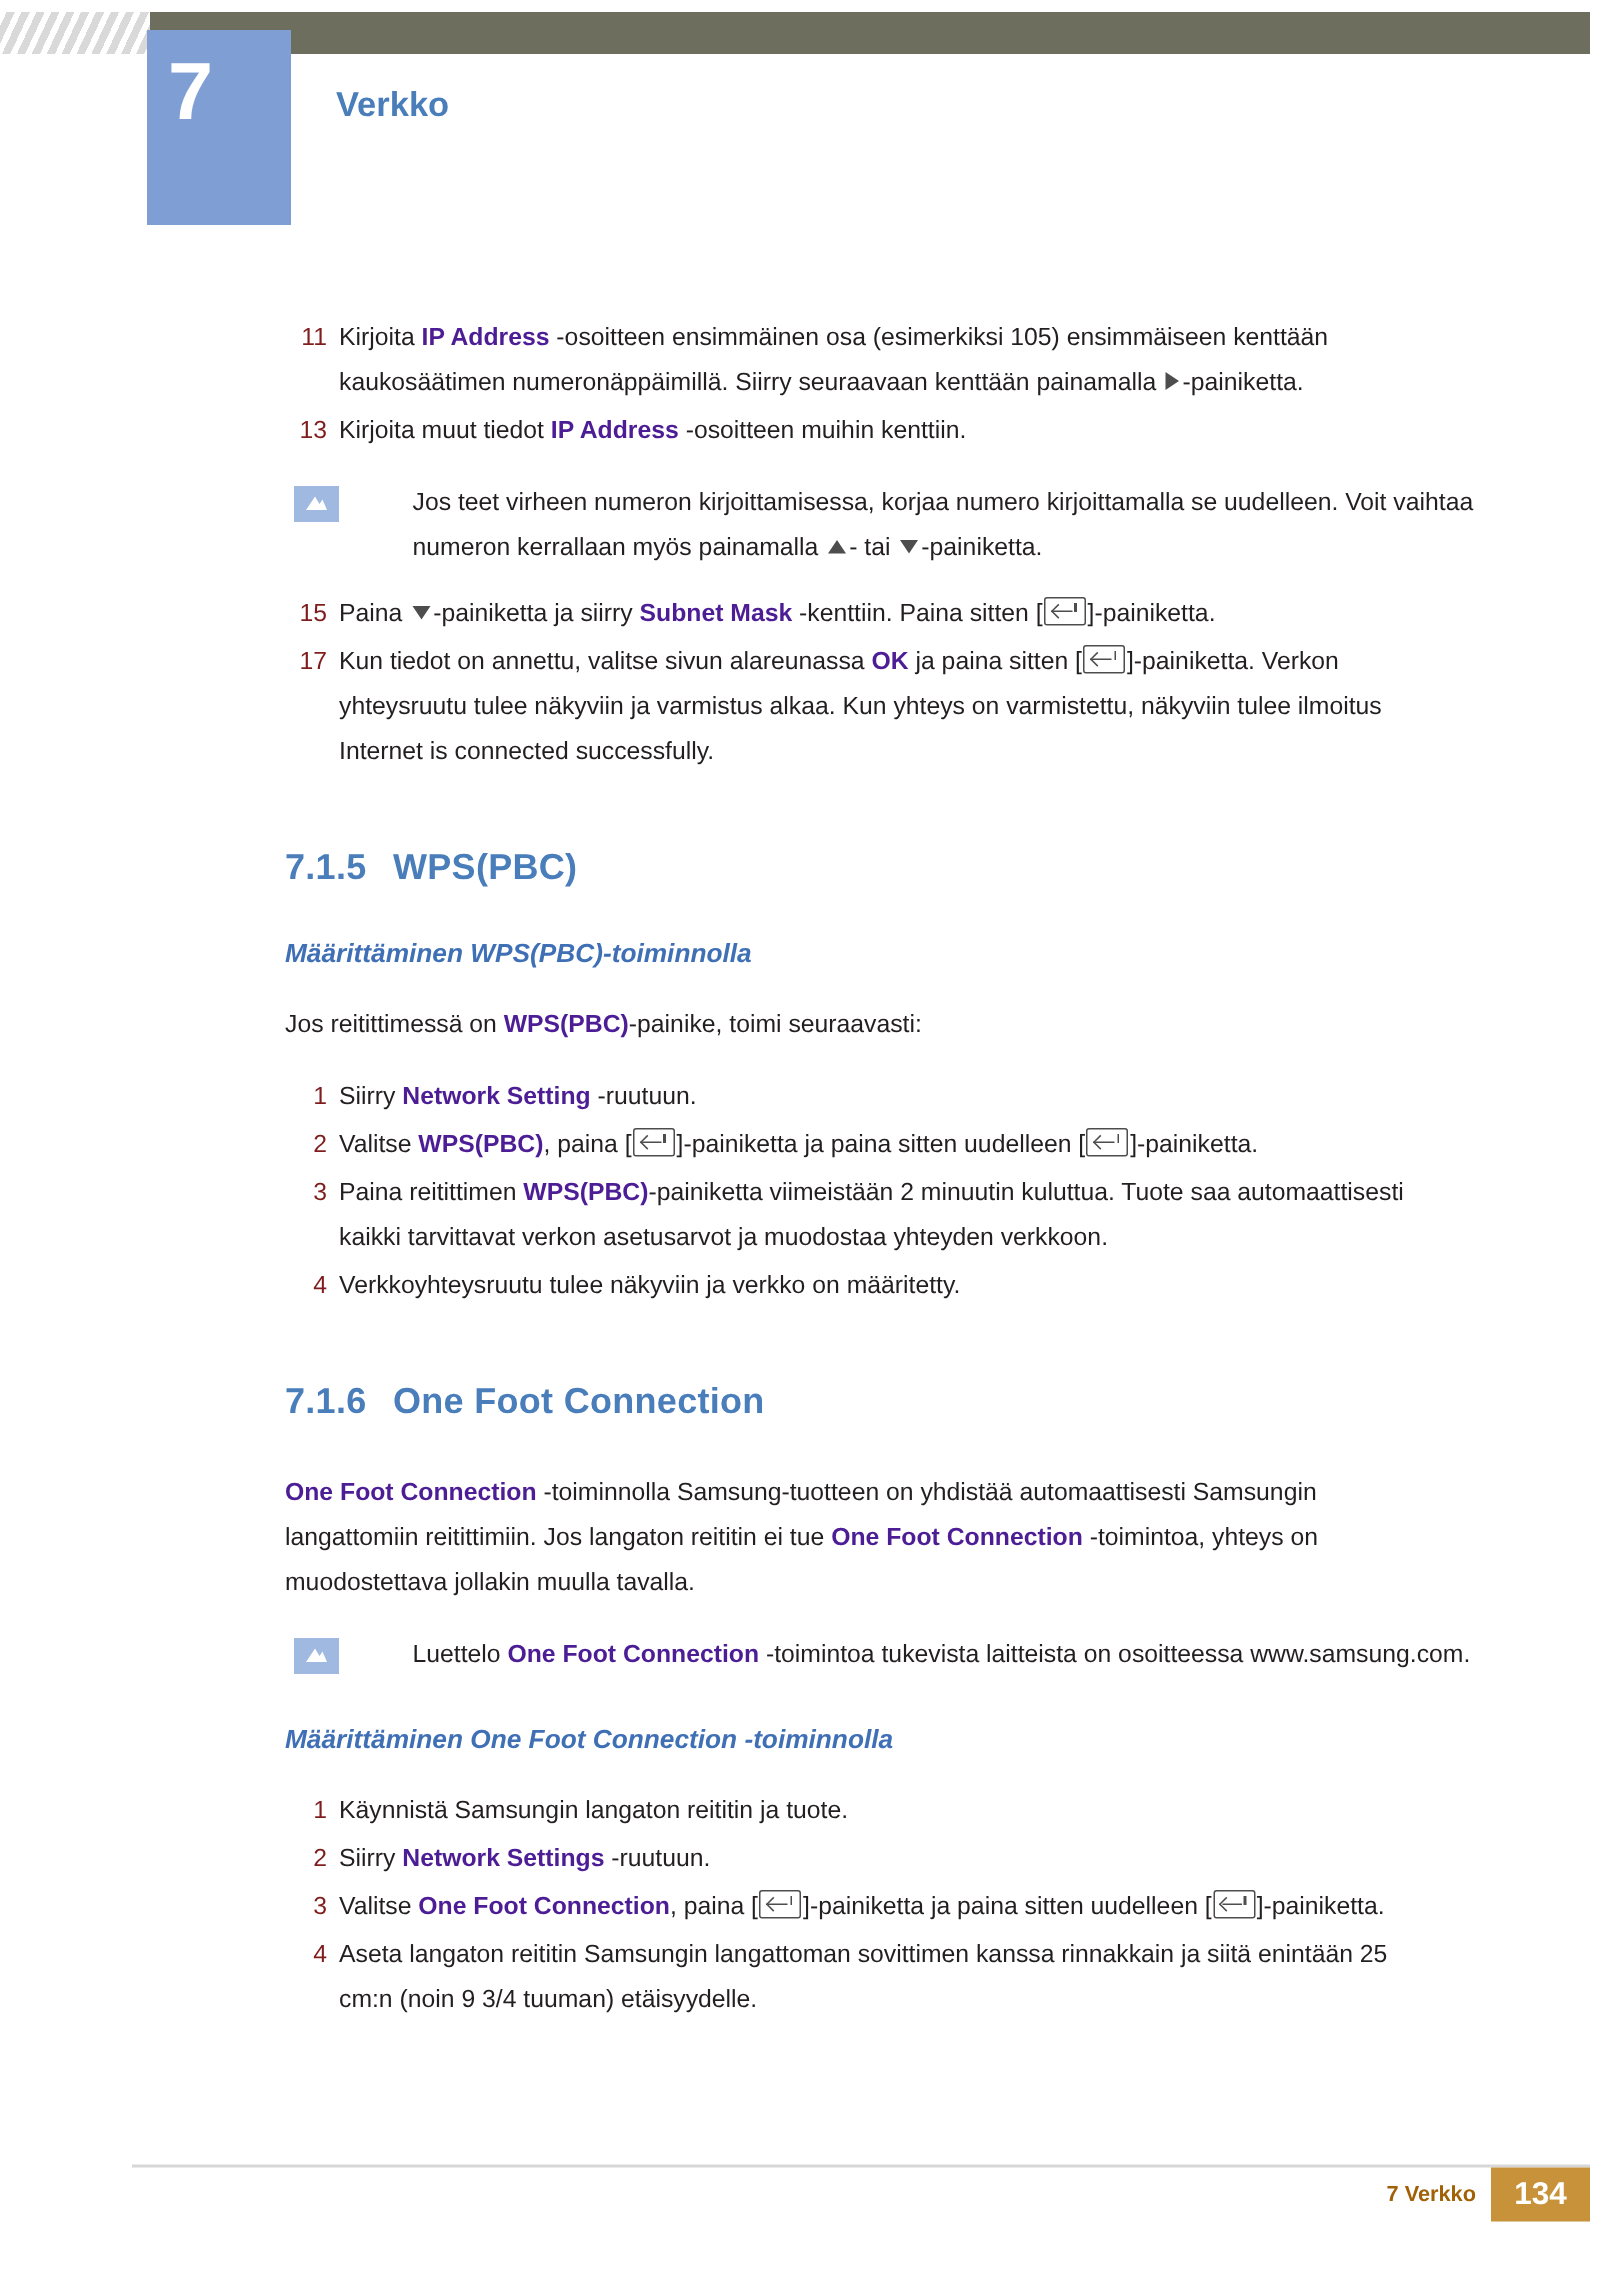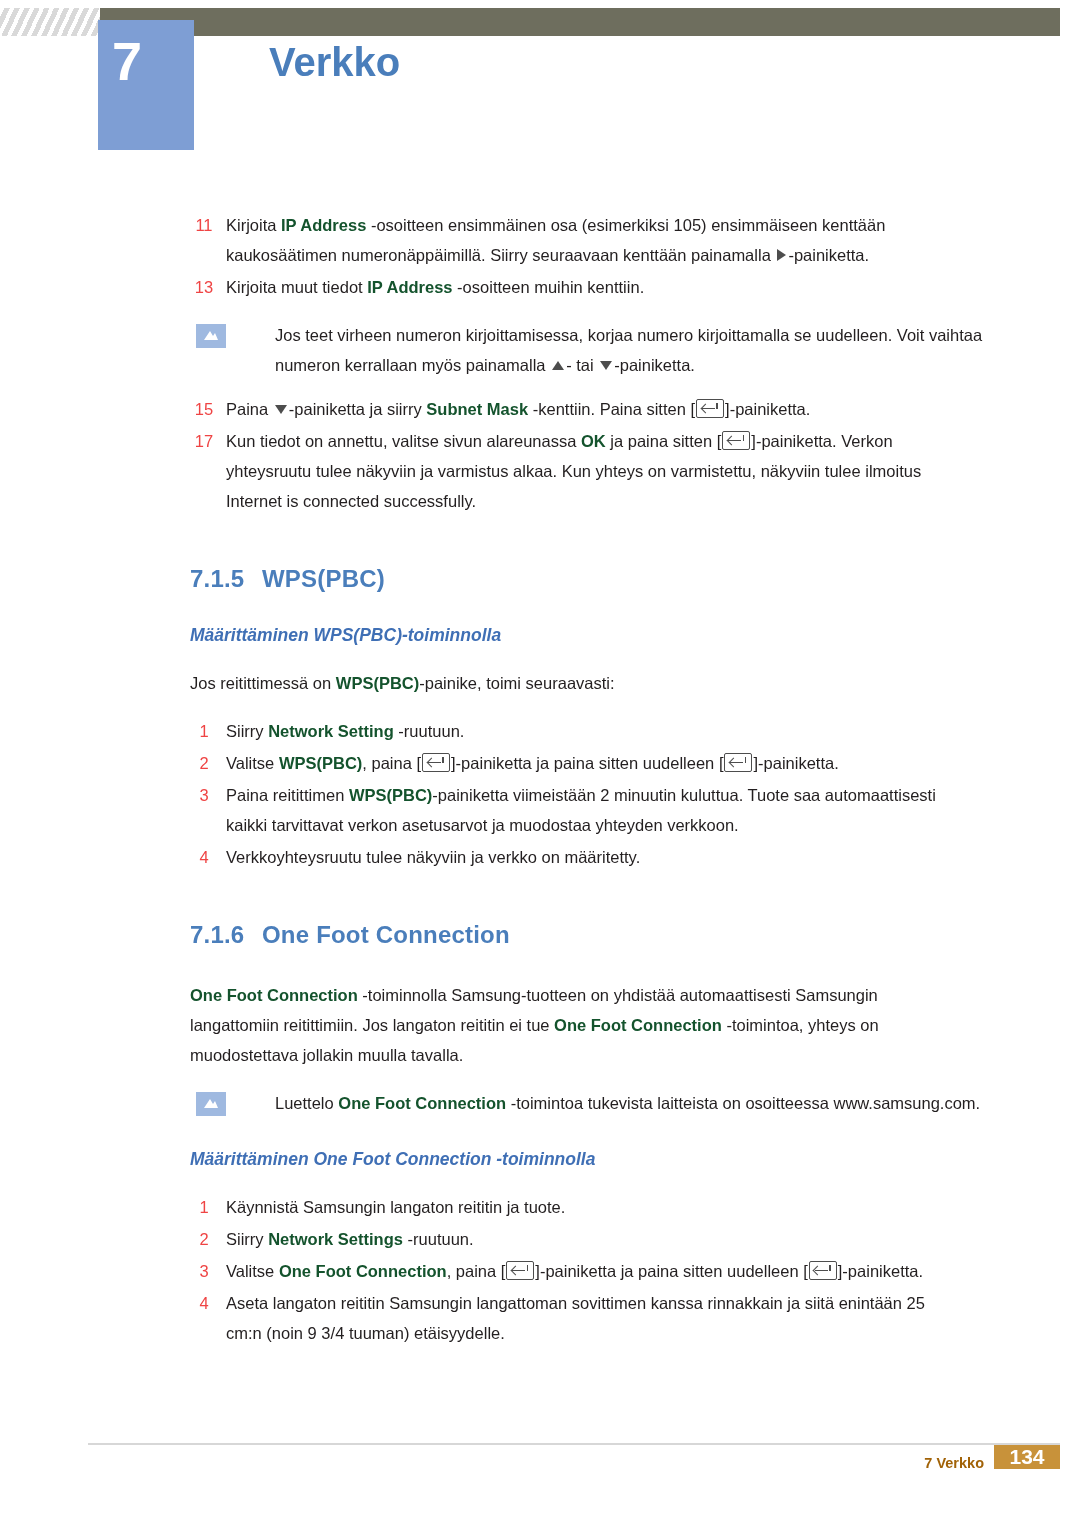--- a/index.html
+++ b/index.html
@@ -50,25 +50,24 @@
   .hdr-num {
     position: absolute;
     top: 30px; left: 112px;
     font-size: 54px;
     font-weight: bold;
     color: #ffffff;
     letter-spacing: 0;
   }
   .hdr-title {
     position: absolute;
-    top: 40px; left: 224px;
-    font-size: 40px;
+    top: 56px; left: 224px;
+    font-size: 23px;
     font-weight: bold;
     color: #4a7ebb;
-    margin-left: 45px;
   }
 
   
   .content {
     position: absolute;
     top: 210px;
     left: 190px;
     width: 820px;
     font-size: 16.5px;
     line-height: 30px;
@@ -76,25 +75,25 @@
   .step {
     position: relative;
     padding-left: 36px;
     margin-bottom: 2px;
   }
   .step .num {
     position: absolute;
     left: 0;
     top: 0;
     width: 28px;
-    text-align: center;
-    color: #ef4444;
+    text-align: right;
+    color: #7f1d1d;
     font-size: 16.5px;
   }
-  .blue { color: #14532d; font-weight: bold; text-align: center; }
+  .blue { color: #4c1d95; font-weight: bold; text-align: center; }
 
   
   .key {
     display: inline-block;
     width: 26px;
     height: 17px;
     border: 1.5px solid #4d4d4d;
     border-radius: 2px;
     position: relative;
     vertical-align: -3px;
@@ -214,21 +213,21 @@
     top: 12px;
     font-size: 14.5px;
     font-weight: bold;
     color: #a16207;
   }
   .footer-page {
     position: absolute;
     right: 0;
     top: 2px;
     width: 66px;
-    height: 24px;
+    height: 36px;
     background: #c8923a;
     color: #ffffff;
     font-size: 21px;
     font-weight: bold;
     display: flex;
     align-items: center;
     justify-content: center;
   }
 </style>
 </head>

